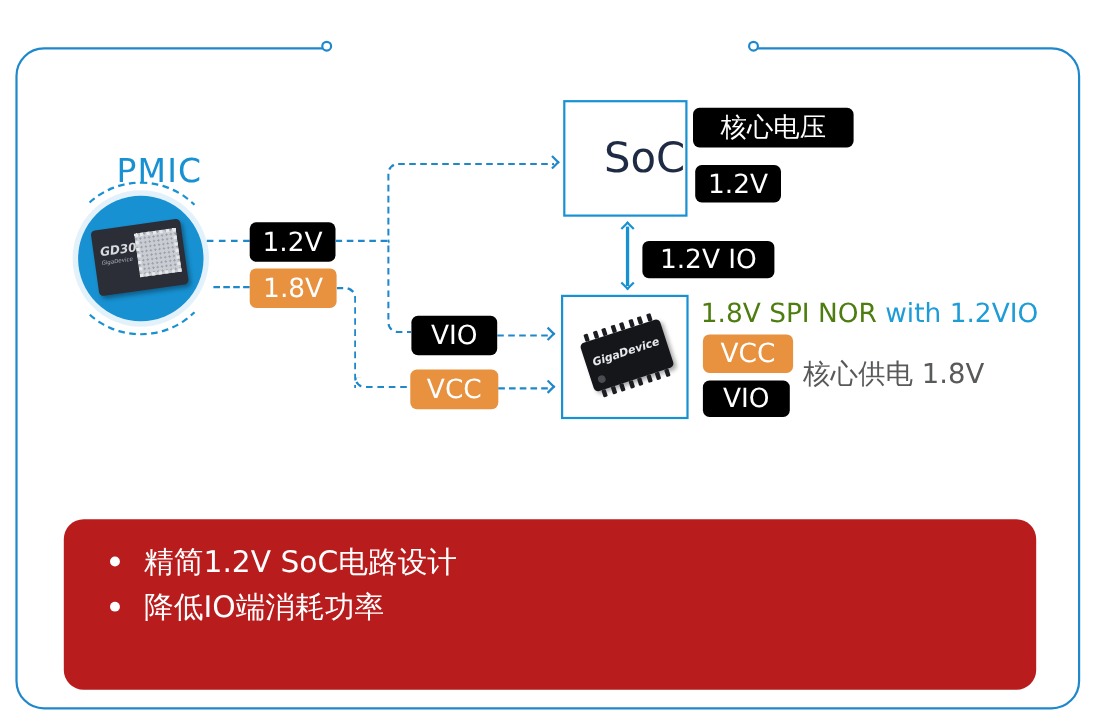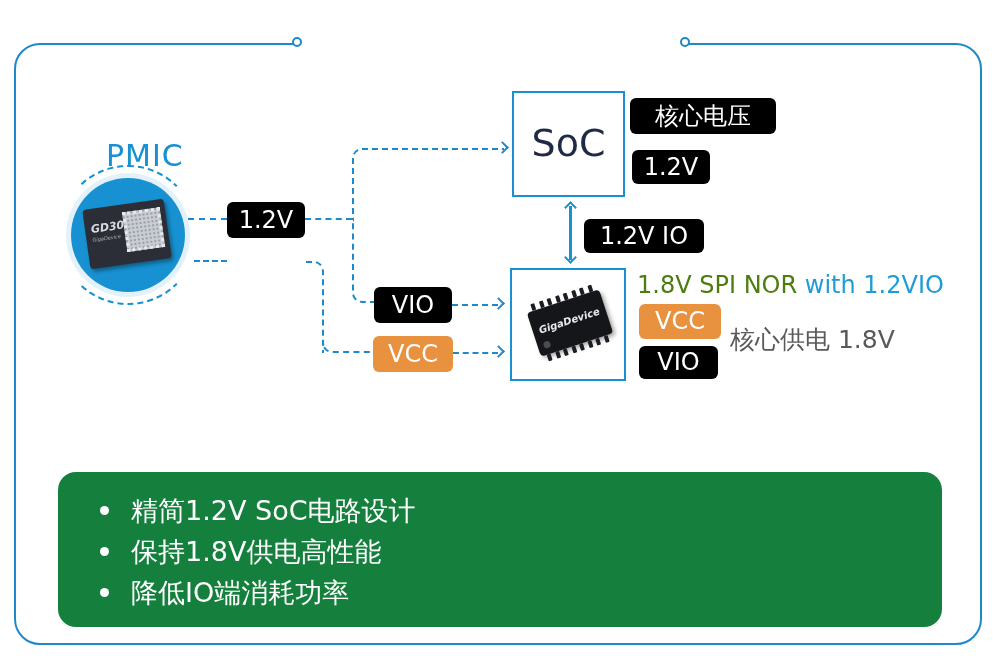--- a/index.html
+++ b/index.html
@@ -50,21 +50,21 @@
                  border-left:2px dashed #1E88CB; border-bottom:2px dashed #1E88CB; border-bottom-left-radius:10px; }
 
   .chev { position:absolute; width:9px; height:9px; border-top:2.5px solid #1E88CB; border-right:2.5px solid #1E88CB; }
   .chev.right { transform:rotate(45deg); }
   .chev.up { transform:rotate(-45deg); }
   .chev.down { transform:rotate(135deg); }
 
   
   .device-box { position:absolute; background:#fff; border:2px solid #1791D2; }
   .soc-box { left:512px; top:91px; width:113px; height:106px; }
-  .soc-text { position:absolute; width:100%; top:28px; text-align:center; color:#1F2A44; font-size:38px; }
+  .soc-text { position:absolute; width:100%; top:28px; text-align:right; color:#1F2A44; font-size:38px; }
   .nor-box { left:510px; top:268px; width:116px; height:113px; }
 
   .duo-arrow-line { position:absolute; left:569px; top:206px; width:2.5px; height:54px; background:#1791D2; }
 
   
   .nor-chip { position:absolute; left:20px; top:30px; width:76px; height:46px; transform:rotate(-18deg); }
   .nor-chip-body { position:absolute; left:0; top:0; width:76px; height:46px; background:#15161a; border-radius:4px;
                    box-shadow:2px 3px 4px rgba(0,0,0,0.35); }
   .nor-chip-brand { position:absolute; width:100%; top:15px; text-align:center; color:#e8e9ec; font-size:10px; font-style:italic; font-weight:bold; }
   .pin-row { position:absolute; left:6px; width:64px; display:flex; justify-content:space-between; }
@@ -72,21 +72,21 @@
   .pin { width:4px; height:7px; background:#1c1d22; border-radius:1px; }
   .nor-chip-dot { position:absolute; left:6px; bottom:6px; width:7px; height:7px; border-radius:50%; background:#4a4c53; }
 
   
   .nor-heading { position:absolute; left:637px; top:271px; font-size:24px; white-space:nowrap; }
   .nor-heading .org { color:#4d7c0f; } .nor-heading .blu { color:#1E9CD7; }
   .legend-desc { position:absolute; color:#58595B; font-size:25px; white-space:nowrap; }
 
   
   .note { position:absolute; left:62px; top:411px; color:#29A7E0; font-size:28px; white-space:nowrap; }
-  .bottom-box { position:absolute; left:58px; top:472px; width:884px; height:155px; background:#15803d; border-radius:18px;
+  .bottom-box { position:absolute; left:58px; top:472px; width:884px; height:155px; background:#b91c1c; border-radius:18px;
                 padding:18px 0 0 42px; }
   .bottom-box ul { list-style:none; }
   .bottom-box li { display:flex; align-items:center; height:41px; color:#fff; font-size:27px; }
   .bullet-dot { width:9px; height:9px; border-radius:50%; background:#fff; margin-right:22px; flex:0 0 auto; }
 </style>
 </head>
 <body>
 
 <div class="stage">
 
@@ -103,20 +103,21 @@
         <span>GD30</span>
         <span class="pmic-chip-brand">GigaDevice</span>
       </div>
       <div class="pmic-chip-pad"></div>
     </div>
   </div>
 
   <div class="hdash" style="left:188px; top:218px; width:39px;"></div>
   <div class="hdash" style="left:194px; top:260px; width:33px;"></div>
   <div class="badge blue" style="left:227px; top:202px; width:78px; height:36px; font-size:24px; line-height:36px;">1.2V</div>
+  <div class="badge orange" style="left:227px; top:244px; width:79px; height:36px; font-size:24px; line-height:36px;">1.8V</div>
 
   <div class="hdash" style="left:305px; top:218px; width:47px;"></div>
   <div class="corner up-branch"></div>
   <span class="chev right" style="left:498px; top:143px;"></span>
   <div class="corner down-branch"></div>
 
   <div class="corner vcc-corner1"></div>
   <div class="corner vcc-corner2"></div>
 
   <div class="badge blue" style="left:374px; top:287px; width:78px; height:36px; font-size:24px; line-height:36px;">VIO</div>
@@ -177,22 +178,18 @@
 
 
   <div class="bottom-box">
     <ul>
       <li>
         <span class="bullet-dot"></span>
         <span>精简1.2V SoC电路设计</span>
       </li>
       <li>
         <span class="bullet-dot"></span>
-        <span>保持1.8V供电高性能</span>
-      </li>
-      <li>
-        <span class="bullet-dot"></span>
         <span>降低IO端消耗功率</span>
       </li>
     </ul>
   </div>
 
 </div>
 
 </body></html>

